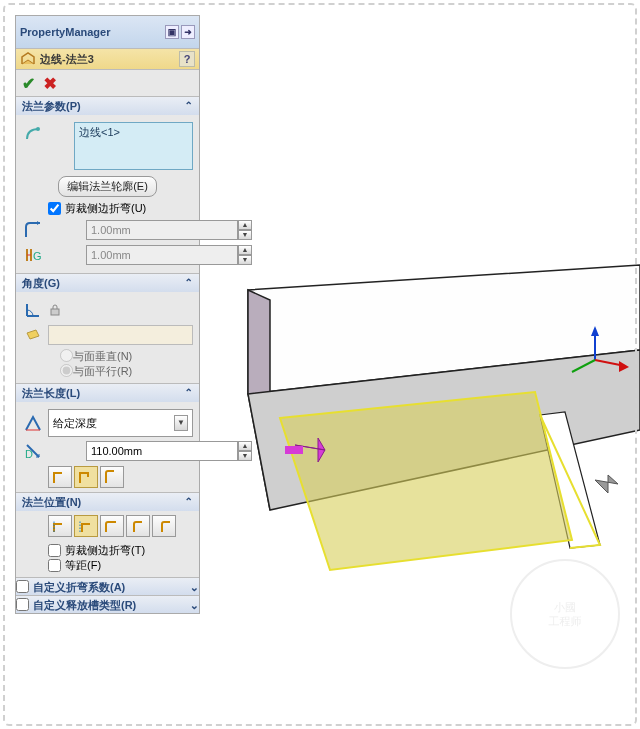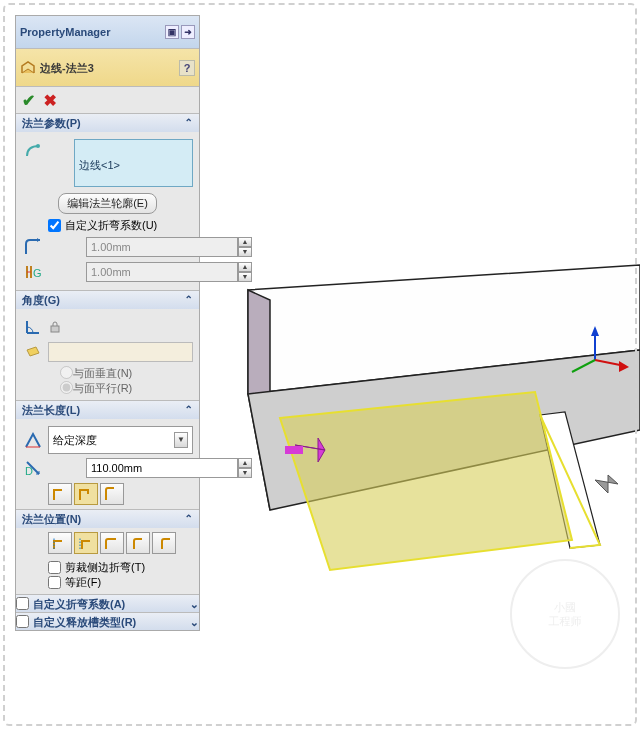--- a/index.html
+++ b/index.html
@@ -4,37 +4,37 @@
 <style>
   * { box-sizing: border-box; margin: 0; padding: 0; font-family: "Microsoft YaHei", Tahoma, sans-serif; font-size: 11px; }
   body { width: 640px; height: 729px; background: #fff; position: relative; overflow: hidden; }
   .viewport { position: absolute; left: 200px; top: 0; right: 0; bottom: 0; background: #fff; }
   .model { position: absolute; left: 0; top: 0; width: 440px; height: 729px; }
 
   .panel { position: absolute; left: 15px; top: 15px; width: 185px; background: #e8e8e8; border: 1px solid #aaa; }
   .pm-header { background: linear-gradient(#dbe6f4,#c3d6ec); height: 32px; line-height: 18px; padding: 0 4px; font-weight: bold; color: #2a4a7a; display: flex; align-items: center; }
   .pm-header .txt { flex: 1; }
   .pm-header .hicon { width: 14px; height: 14px; margin-left: 2px; background: #eef; border: 1px solid #99b; display: flex; align-items: center; justify-content: center; font-size: 9px; color: #336; }
-  .feat-title { background: linear-gradient(#f5e4a8,#efd88a); height: 39px; line-height: 22px; padding: 0 4px; font-weight: bold; color: #3a3a3a; display: flex; align-items: center; border-top: 1px solid #bbb; border-bottom: 1px solid #bbb; }
+  .feat-title { background: linear-gradient(#f5e4a8,#efd88a); height: 22px; line-height: 22px; padding: 0 4px; font-weight: bold; color: #3a3a3a; display: flex; align-items: center; border-top: 1px solid #bbb; border-bottom: 1px solid #bbb; }
   .feat-title .icn { width: 16px; height: 16px; margin-right: 4px; display:inline-block; }
   .feat-title .q { margin-left: auto; width: 16px; height: 16px; background: #e8e2c8; border: 1px solid #bba; text-align: center; line-height: 14px; color: #447; font-weight: bold; }
   .okx { height: 26px; display: flex; align-items: center; padding: 0 6px; gap: 8px; background: #e8e8e8; }
   .okx .ok { color: #2a8a2a; font-size: 16px; font-weight: bold; }
   .okx .x  { color: #c22; font-size: 16px; font-weight: bold; }
 
   .section { border-top: 1px solid #bbb; }
   .section-hdr { background: linear-gradient(#eaeef5,#d3dded); height: 18px; line-height: 18px; padding: 0 6px; color: #2a4a7a; font-weight: bold; display: flex; align-items: center; }
   .section-hdr .chev { margin-left: auto; color: #2a4a7a; font-size: 10px; }
   .section-body { background: #e8e8e8; padding: 4px 6px; }
 
   .row { display: flex; align-items: center; gap: 4px; margin: 3px 0; }
   .icon24 { width: 22px; height: 22px; display: flex; align-items: center; justify-content: center; flex: none; }
   .icon24 svg { width: 18px; height: 18px; }
 
-  .edgelist { margin-left: 26px; width: calc(100% - 30px); height: 48px; background: #d4ecf5; border: 1px solid #6fa8c4; padding: 18px 4px; color: #1a3a5a; }
+  .edgelist { margin-left: 26px; width: calc(100% - 30px); height: 48px; background: #d4ecf5; border: 1px solid #6fa8c4; padding: 2px 4px; color: #1a3a5a; }
 
   .btn { background: linear-gradient(#fdfdfd,#e3e3e3); border: 1px solid #999; border-radius: 8px; padding: 2px 8px; color: #222; }
 
   .chk { display: flex; align-items: center; gap: 4px; margin-left: 26px; }
   input[type=checkbox], input[type=radio] { width: 13px; height: 13px; }
   .radio-row { display: flex; align-items: flex-start; margin-left: 38px; color: #666; }
 
   .spin { display: flex; margin-left: 4px; flex: 1; padding-left: 34px; }
   .spin input { flex: 1; height: 20px; border: 1px solid #999; padding: 0 4px; background: #fff; }
   .spin .btns { display: flex; flex-direction: column; }
@@ -135,21 +135,21 @@
         </span>
         <div class="edgelist">
           <div>边线&lt;1&gt;</div>
         </div>
       </div>
       <div class="row" style="justify-content:center; margin-top:6px">
         <button class="btn">编辑法兰轮廓(E)</button>
       </div>
       <div class="chk" style="margin-top:4px">
         <input type="checkbox" checked="" style="">
-        <span>自定义折弯系数(U)</span>
+        <span>剪裁侧边折弯(U)</span>
       </div>
       <div class="row">
         <span class="icon24">
           <svg viewBox="0 0 18 18">
               <path d="M2 16 L2 6 Q2 2 6 2 L16 2" fill="none" stroke="#2a6ab0" stroke-width="2"></path>
               <path d="M13 0 L16 2 L13 4" fill="#2a6ab0"></path>
             </svg>
         </span>
         <div class="spin">
           <input disabled="" style="background: rgb(238, 238, 238); color: rgb(136, 136, 136);" value="1.00mm">

